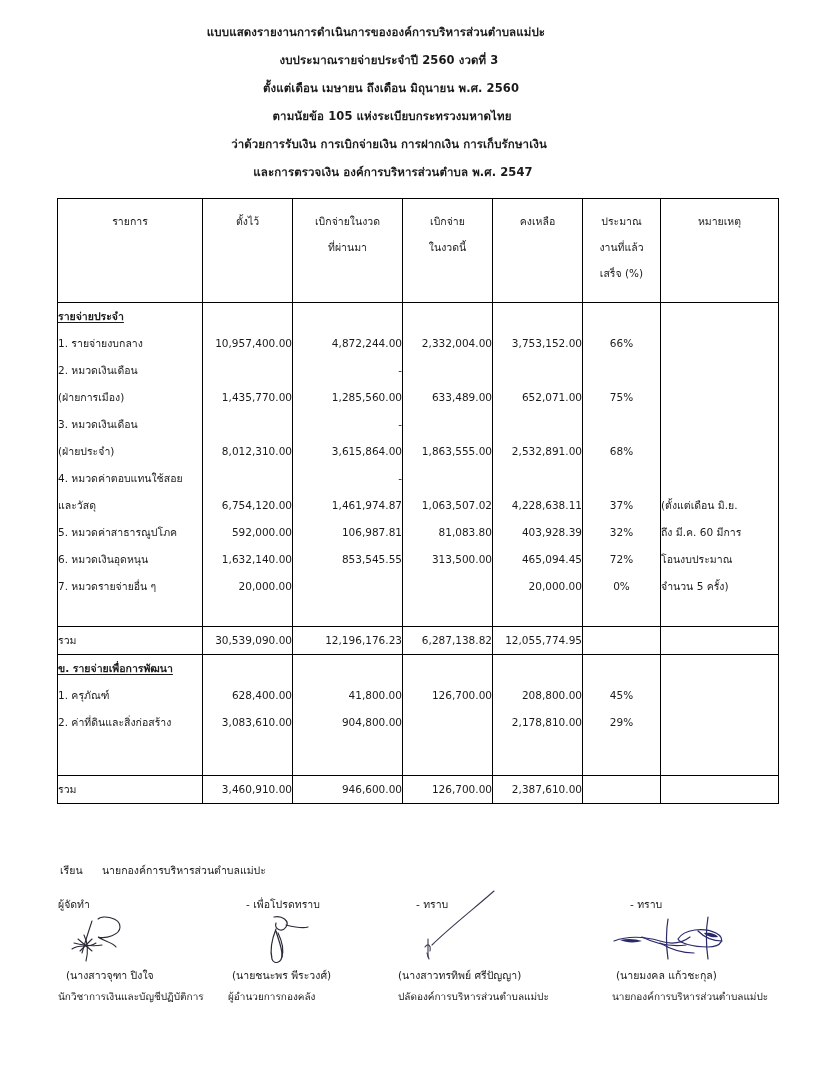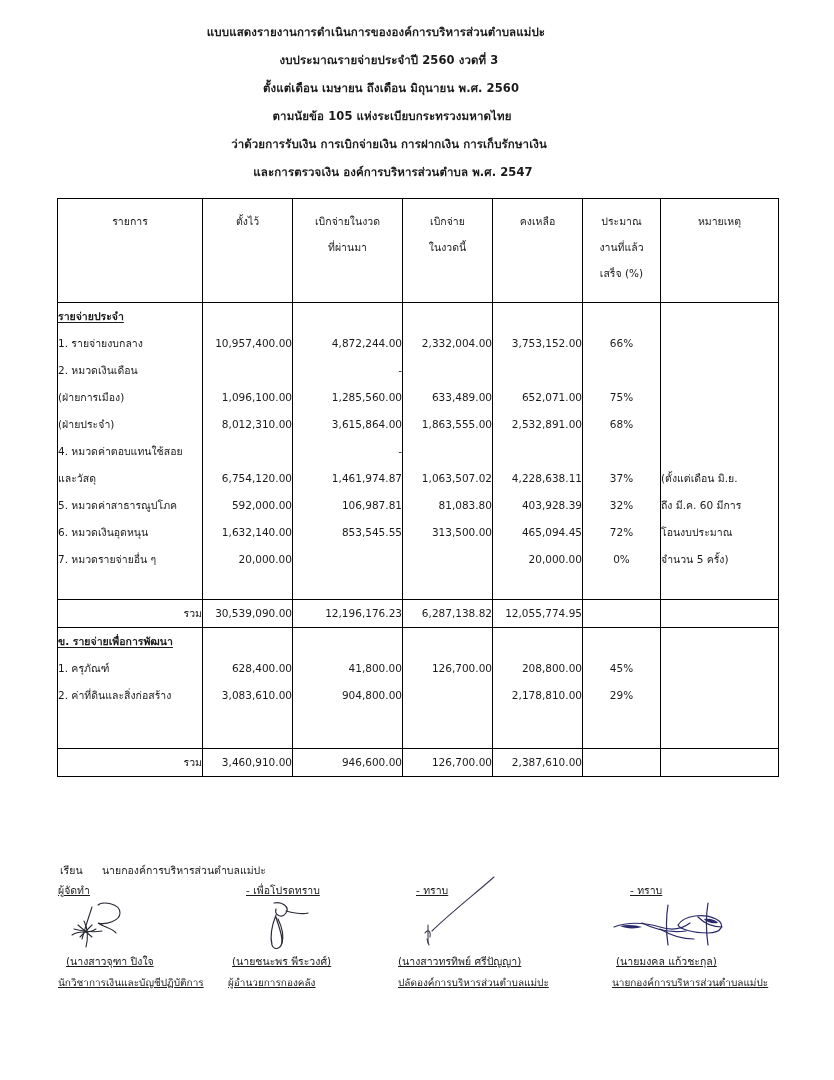--- a/index.html
+++ b/index.html
@@ -71,21 +71,21 @@
     font-size: 10.5px;
   }
 
   .r { height: 27px; }
   .r td { height: 27px; line-height: 27px; }
 
   .c-item   { text-align: left;  padding-left: 7px; }
   .c-num    { text-align: right; padding-right: 9px; }
   .c-pct    { text-align: center; }
   .c-note   { text-align: left;  padding-left: 5px; }
-  .c-ctr    { text-align: right; }
+  .c-ctr    { text-align: left; }
 
   .sec-head {
     font-weight: bold;
     text-decoration: underline;
     text-underline-offset: 2px;
   }
   .indent { padding-left: 21px; }
 
   .sep td { border-top: 1.6px solid #000; }
   .thin-spacer td { height: 13px; line-height: 13px; }
@@ -102,23 +102,22 @@
   .addressee {
     position: absolute;
     left: 60px;
     top: 0;
     white-space: nowrap;
   }
   .addressee .kw { margin-right: 16px; }
 
   .sigcol {
     position: absolute;
-    top: 20px;
+    top: 34px;
     width: 210px;
-    text-decoration: underline;
   }
   .sigcol.s1 { left: 58px; }
   .sigcol.s2 { left: 228px; }
   .sigcol.s3 { left: 398px; }
   .sigcol.s4 { left: 612px; }
 
   .sig-prefix {
     font-size: 10.5px;
     white-space: nowrap;
     height: 17px;
@@ -227,28 +226,37 @@
     <td class="c-num"></td>
     <td class="c-num">-</td>
     <td class="c-num"></td>
     <td class="c-num"></td>
     <td class="c-pct"></td>
     <td class="c-note"></td>
   </tr>
 
   <tr class="r">
     <td class="c-item indent">(ฝ่ายการเมือง)</td>
-    <td class="c-num">1,096,100.00</td>
+    <td class="c-num">1,435,770.00</td>
     <td class="c-num">1,285,560.00</td>
     <td class="c-num">633,489.00</td>
     <td class="c-num">652,071.00</td>
     <td class="c-pct">75%</td>
     <td class="c-note"></td>
   </tr>
 
+  <tr class="r">
+    <td class="c-item">3. หมวดเงินเดือน</td>
+    <td class="c-num"></td>
+    <td class="c-num">-</td>
+    <td class="c-num"></td>
+    <td class="c-num"></td>
+    <td class="c-pct"></td>
+    <td class="c-note"></td>
+  </tr>
 
   <tr class="r">
     <td class="c-item indent">(ฝ่ายประจำ)</td>
     <td class="c-num">8,012,310.00</td>
     <td class="c-num">3,615,864.00</td>
     <td class="c-num">1,863,555.00</td>
     <td class="c-num">2,532,891.00</td>
     <td class="c-pct">68%</td>
     <td class="c-note"></td>
   </tr>

